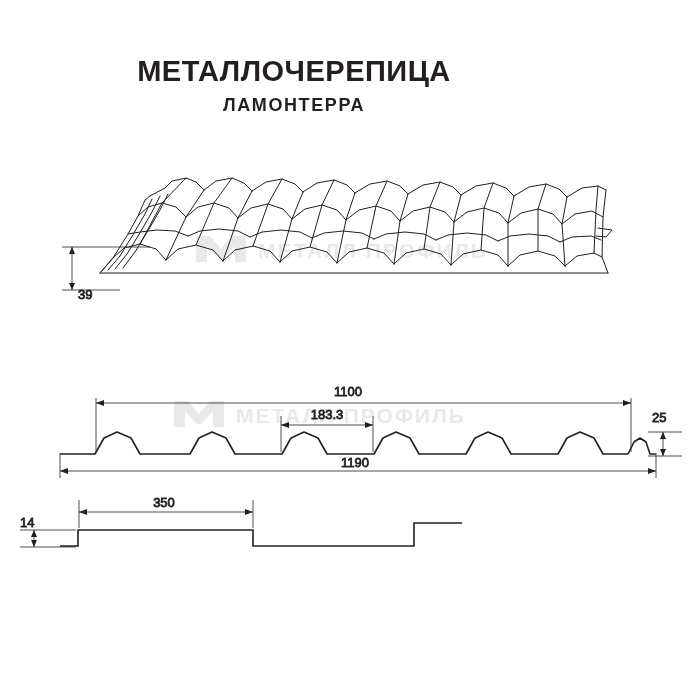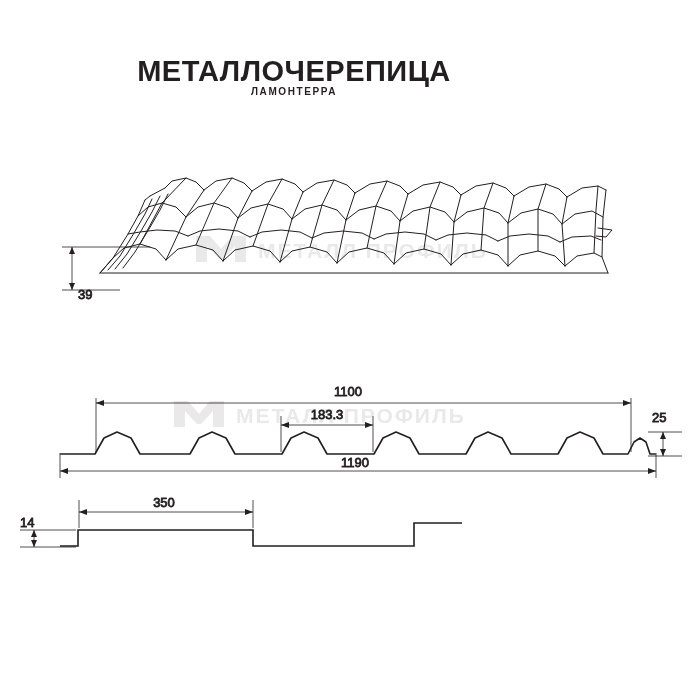--- a/index.html
+++ b/index.html
@@ -27,21 +27,22 @@
     text-align: center;
   }
   .title {
     font-size: 29px;
     font-weight: bold;
     letter-spacing: 0.5px;
     line-height: 1.05;
     color: #231f20;
   }
   .subtitle {
-    font-size: 10px;
+    margin-top: 9px;
+    font-size: 18px;
     font-weight: bold;
     letter-spacing: 1.6px;
     color: #231f20;
   }
   .figure {
     position: absolute;
     left: 0;
     top: 0;
     width: 700px;
     height: 700px;

